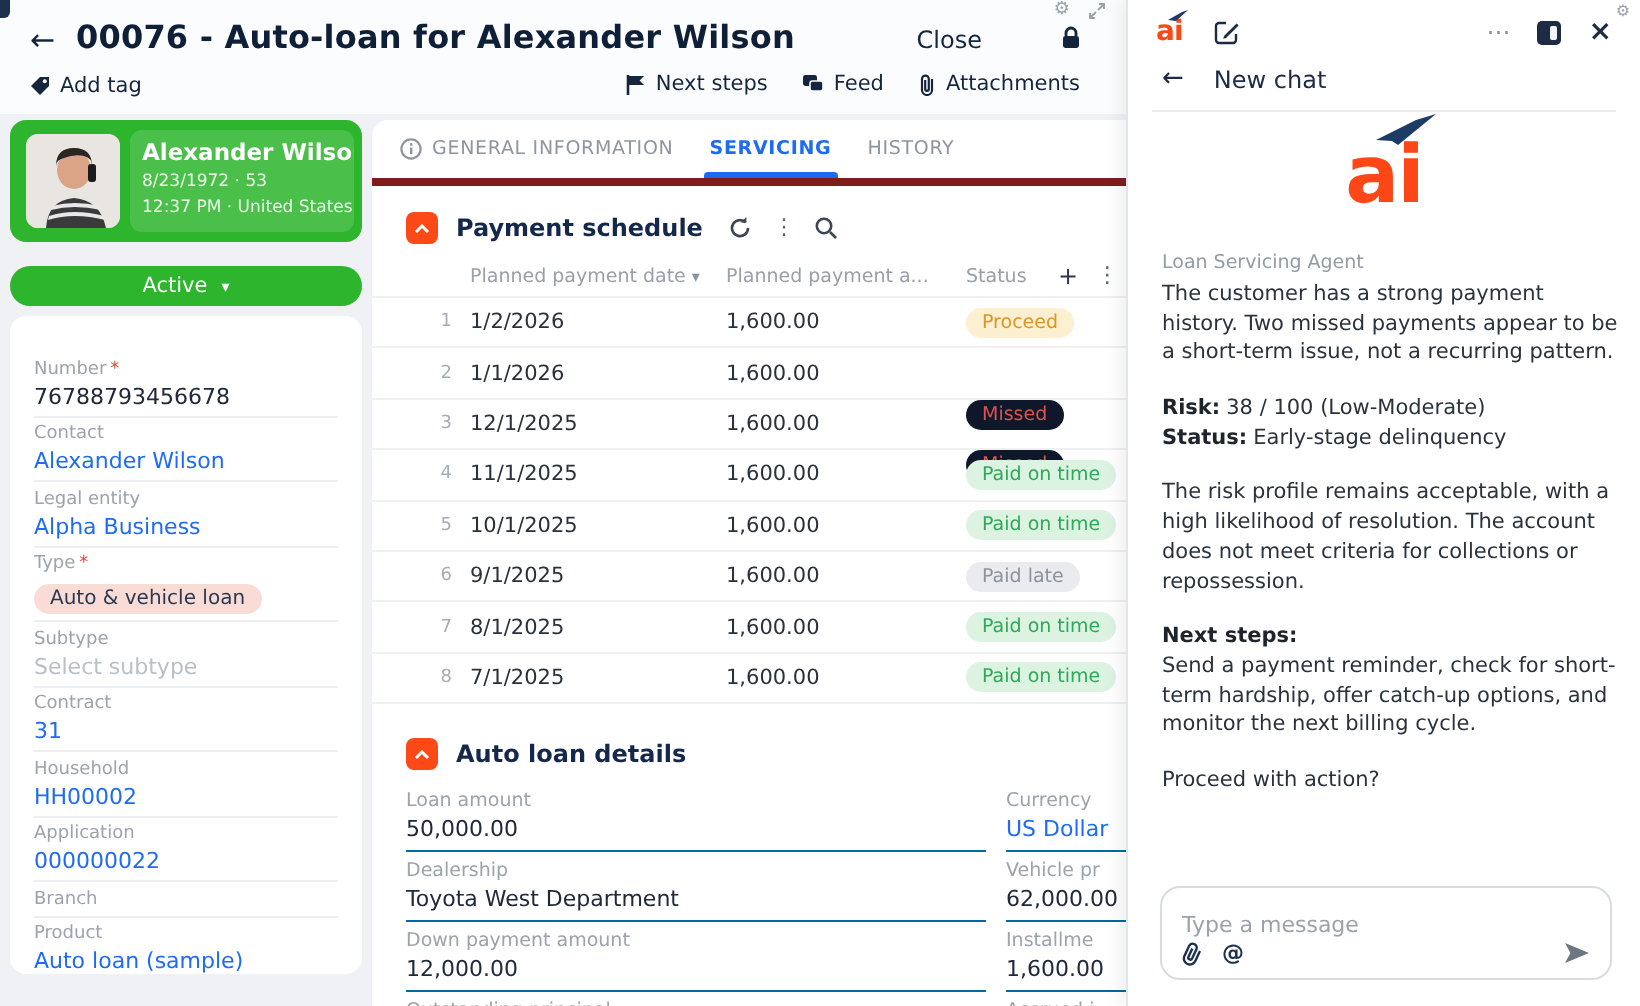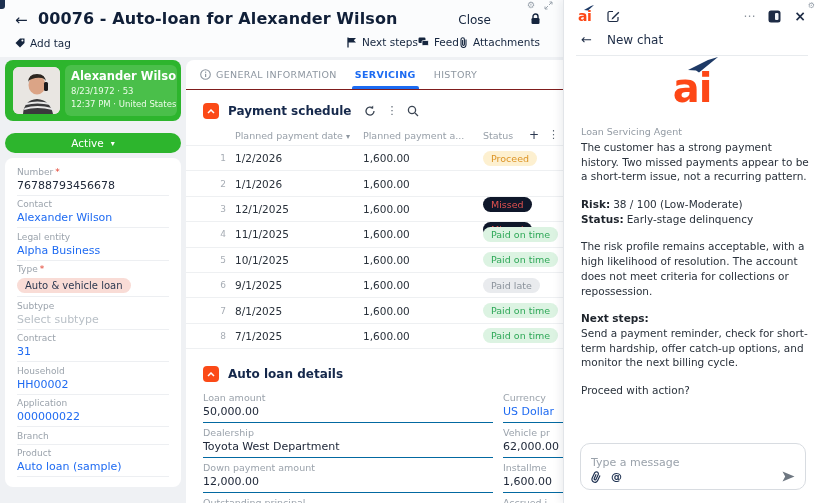--- a/index.html
+++ b/index.html
@@ -14,45 +14,45 @@
   
   .app-header{position:absolute;left:0;top:0;width:563px;height:57px;background:#fbfcfd;}
   .corner-frag{position:absolute;left:0;top:0;width:5px;height:9px;background:#1d3050;border-radius:0 0 3px 0;}
   .hdr-back{position:absolute;left:15px;top:11px;font-size:15px;color:#16253e;cursor:pointer;}
   .hdr-title{position:absolute;left:38px;top:9px;font-size:16px;font-weight:bold;color:#101f38;white-space:nowrap;letter-spacing:.1px;}
   .hdr-mini{position:absolute;top:1px;right:10px;display:flex;gap:9px;align-items:center;color:#9aa3ad;}
   .hdr-gear{font-size:9px;line-height:9px;}
   .hdr-close{position:absolute;right:72px;top:13px;font-size:12px;color:#15253e;cursor:pointer;}
   .hdr-lock{position:absolute;right:22px;top:13px;}
   .add-tag{position:absolute;left:15px;top:37px;display:flex;align-items:center;gap:5px;font-size:10.5px;color:#15253e;cursor:pointer;}
-  .hdr-actions{position:absolute;right:23px;top:36px;display:flex;}
+  .hdr-actions{position:absolute;right:23px;top:36px;display:flex;gap:17px;}
   .hact{display:flex;align-items:center;gap:5px;font-size:10.5px;color:#15253e;cursor:pointer;white-space:nowrap;}
 
   
   .profile-card{position:absolute;left:5px;top:60px;width:176px;height:61px;background:#2db52d;border-radius:8px;}
   .avatar{position:absolute;left:8px;top:7px;width:47px;height:47px;border-radius:6px;overflow:hidden;background:#e9e6e2;}
   .profile-info{position:absolute;left:60px;top:5px;right:4px;bottom:5px;background:rgba(255,255,255,.14);border-radius:6px;padding:4px 6px;overflow:hidden;}
   .profile-name{font-size:11.5px;font-weight:bold;color:#fff;white-space:nowrap;}
   .profile-sub{font-size:8.5px;color:#ecfbe9;margin-top:3px;white-space:nowrap;}
   .active-btn{position:absolute;left:5px;top:133px;width:176px;height:20px;background:#2db52d;border-radius:10px;color:#fff;
     font-size:10.5px;font-weight:normal;display:flex;align-items:center;justify-content:center;gap:7px;cursor:pointer;}
   .active-caret{font-size:8px;}
   .fields-card{position:absolute;left:5px;top:158px;width:176px;height:329px;background:#fff;border-radius:8px;
-    padding:5px 12px;box-sizing:border-box;overflow:hidden;}
+    padding:18px 12px;box-sizing:border-box;overflow:hidden;}
   .field{padding:3.5px 0 3px;border-bottom:1px solid #edeff2;}
   .flabel{font-size:9px;line-height:10px;color:#9ba3ac;}
   .req{color:#e2402f;margin-left:2px;font-size:9px;}
   .fvalue{font-size:11px;line-height:13px;color:#20293a;margin-top:2px;white-space:nowrap;}
   .fvalue.link{color:#1f6bf2;cursor:pointer;}
   .fvalue.placeholder{color:#b9c0c7;}
   .fpill{display:inline-block;background:#f9dcd6;border-radius:9px;padding:1px 8px;font-size:10px;line-height:13px;color:#2b3850;margin-top:2px;cursor:pointer;}
 
   
   .main-card{position:absolute;left:186px;top:60px;width:377px;height:443px;background:#fff;border-radius:8px 0 0 0;overflow:hidden;}
-  .tabs{height:29px;border-bottom:1px solid #7f1d1d;display:flex;padding-left:14px;gap:18px;}
+  .tabs{height:29px;border-bottom:4px solid #7f1d1d;display:flex;padding-left:14px;gap:18px;}
   .tab{font-size:9.5px;color:#8d96a0;letter-spacing:.35px;display:flex;align-items:center;gap:5px;cursor:pointer;position:relative;height:100%;white-space:nowrap;}
   .tab.active{color:#1c6bf2;font-weight:bold;}
   .tab.active::after{content:"";position:absolute;left:-3px;right:-3px;bottom:0;height:3px;border-radius:2px 2px 0 0;background:#1c6bf2;}
   .section-head{display:flex;align-items:center;gap:9px;margin:13px 0 6px 17px;}
   .collapse-ic{width:16px;height:16px;background:#fb4a17;border-radius:4px;display:flex;align-items:center;justify-content:center;cursor:pointer;}
   .section-title{font-size:12px;font-weight:bold;color:#15284b;}
   .sec-tools{display:flex;align-items:center;gap:10px;margin-left:4px;color:#3c4654;}
   .kebab{font-size:11px;color:#5b6572;cursor:pointer;line-height:10px;}
 
   .t-head{display:flex;align-items:center;height:20px;margin-top:6px;font-size:9.5px;color:#98a0a9;}

